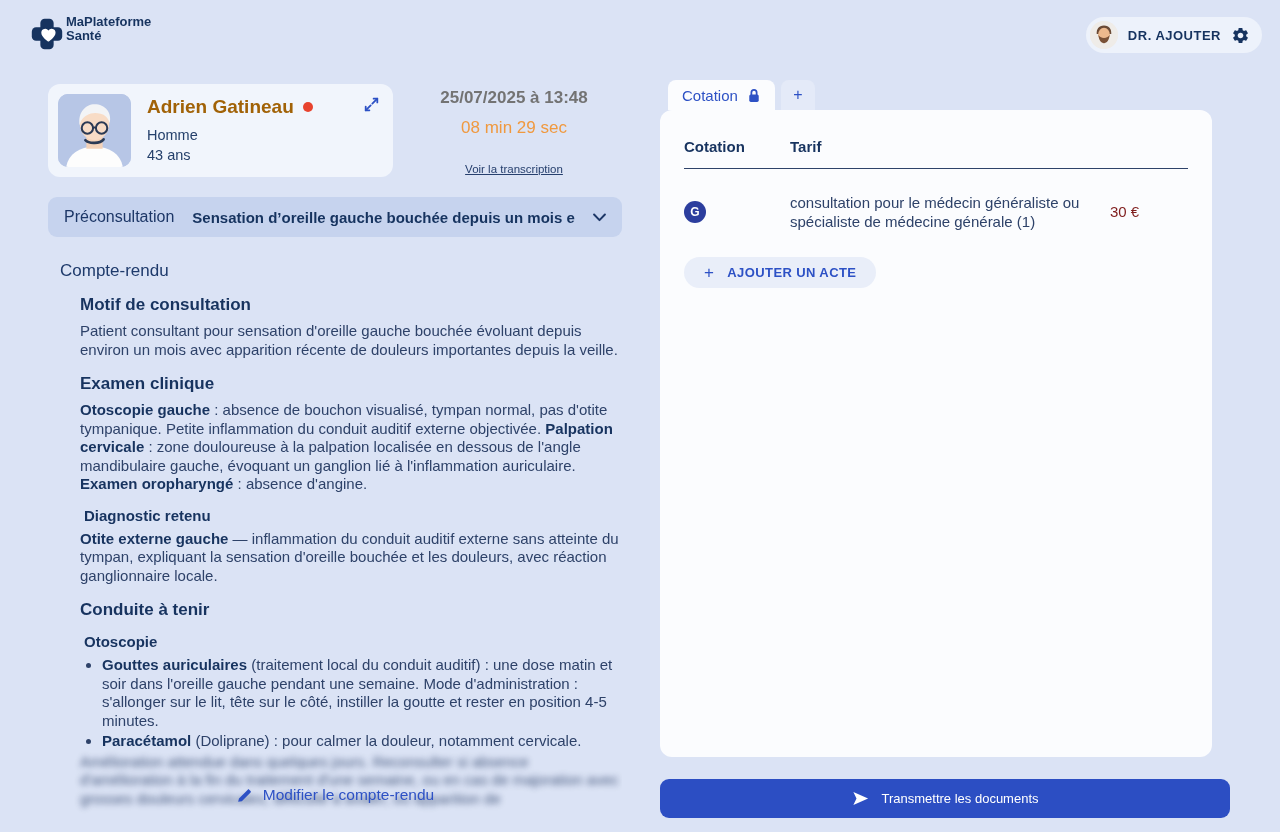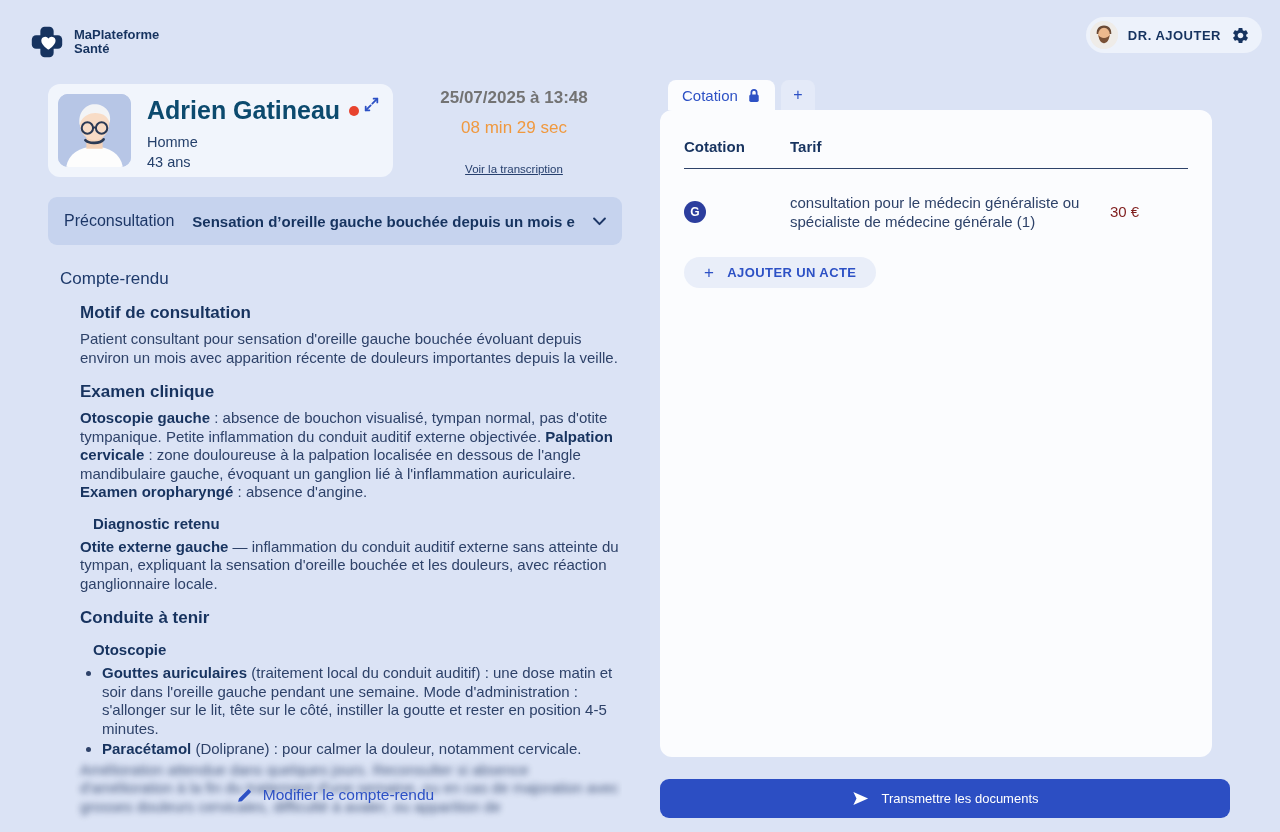--- a/index.html
+++ b/index.html
@@ -4,67 +4,67 @@
 <style>
   * { margin:0; padding:0; box-sizing:border-box; }
   html,body { width:1280px; height:832px; }
   body {
     position:relative; overflow:hidden;
     background:#dbe3f5;
     font-family:"Liberation Sans", sans-serif;
     color:#2e4269;
   }
   
-  .logo { position:absolute; left:28px; top:23px; display:flex; align-items:center; gap:8px; }
+  .logo { position:absolute; left:28px; top:15px; display:flex; }
   .logo-text { font-size:13px; font-weight:700; color:#16335f; line-height:14px; }
   .user-pill {
     position:absolute; right:18px; top:17px; height:36px;
     background:#edf2fb; border-radius:18px;
     display:flex; align-items:center; gap:10px; padding:4px 12px 4px 4px;
     cursor:pointer;
   }
   .user-avatar { width:28px; height:28px; border-radius:50%; overflow:hidden; background:#efece8; flex:0 0 auto; }
   .user-name { font-size:13px; font-weight:700; letter-spacing:.5px; color:#16335f; }
 
   
   .left-col { position:absolute; left:48px; top:84px; width:574px; height:748px; overflow:hidden; }
   .top-row { display:flex; justify-content:space-between; }
   .patient-card {
     width:345px; height:93px; background:#f1f5fc; border-radius:12px;
     padding:10px; display:flex; gap:16px; position:relative;
   }
   .patient-avatar { width:73px; height:73px; border-radius:10px; overflow:hidden; background:#b7c6e6; flex:0 0 auto; }
   .patient-meta { padding-top:2px; }
   .patient-name-row { display:flex; align-items:center; gap:9px; }
-  .patient-name { font-size:25px; font-weight:700; color:#0c4a6e; }
+  .patient-name { font-size:19px; font-weight:700; color:#a16207; }
   .status-dot { width:10px; height:10px; border-radius:50%; background:#e8432e; }
   .patient-sub { font-size:14.5px; color:#25406b; margin-top:9px; }
   .patient-sub + .patient-sub { margin-top:4px; }
   .expand-btn { position:absolute; top:11px; right:12px; cursor:pointer; line-height:0; }
 
   .session { width:180px; text-align:center; padding-top:4px; margin-right:18px; }
   .session-date { font-size:17px; font-weight:700; color:#737373; white-space:nowrap; }
   .session-duration { font-size:17px; font-weight:500; color:#f0993f; margin-top:10px; white-space:nowrap; }
   .transcription-link { display:inline-block; margin-top:25px; font-size:11.5px; color:#27406e; text-decoration:underline; cursor:pointer; }
 
   .precons-bar {
-    margin-top:20px; height:48px; background:#c6d3ee; border-radius:9px;
+    margin-top:20px; height:40px; background:#c6d3ee; border-radius:9px;
     display:flex; align-items:center; padding:0 16px; gap:18px; cursor:pointer;
   }
   .precons-label { font-size:16px; color:#1d3767; white-space:nowrap; }
   .precons-summary { font-size:15px; font-weight:700; color:#16335f; flex:1;
     white-space:nowrap; overflow:hidden; }
   .precons-chevron { line-height:0; flex:0 0 auto; }
 
   .report { margin-top:24px; padding-left:12px; }
   .report-title { font-size:17px; font-weight:500; color:#1e3a6b; }
   .report-body { margin-left:20px; width:540px; margin-top:14px; }
   .report-body h2 { font-size:17px; font-weight:700; color:#17335f; margin:15px 0 7px; }
   .report-body h2:first-child { margin-top:0; }
-  .report-body h3 { font-size:15px; font-weight:700; color:#17335f; margin:13px 13px 6px; }
+  .report-body h3 { font-size:15px; font-weight:700; color:#17335f; margin:13px 4px 6px; }
   .report-body p, .report-body li { font-size:15px; line-height:18.5px; color:#2e4269; }
   .report-body b { color:#17335f; }
   .report-body ul { margin:2px 0 0 0; padding-left:22px; }
   .report-body li { margin-bottom:2px; }
   .blurred { filter:blur(3px); opacity:.85; }
 
   .modify-btn {
     position:absolute; top:702px; left:50%; transform:translateX(-50%);
     display:flex; align-items:center; gap:10px; cursor:pointer;
     background:transparent; border:none;

